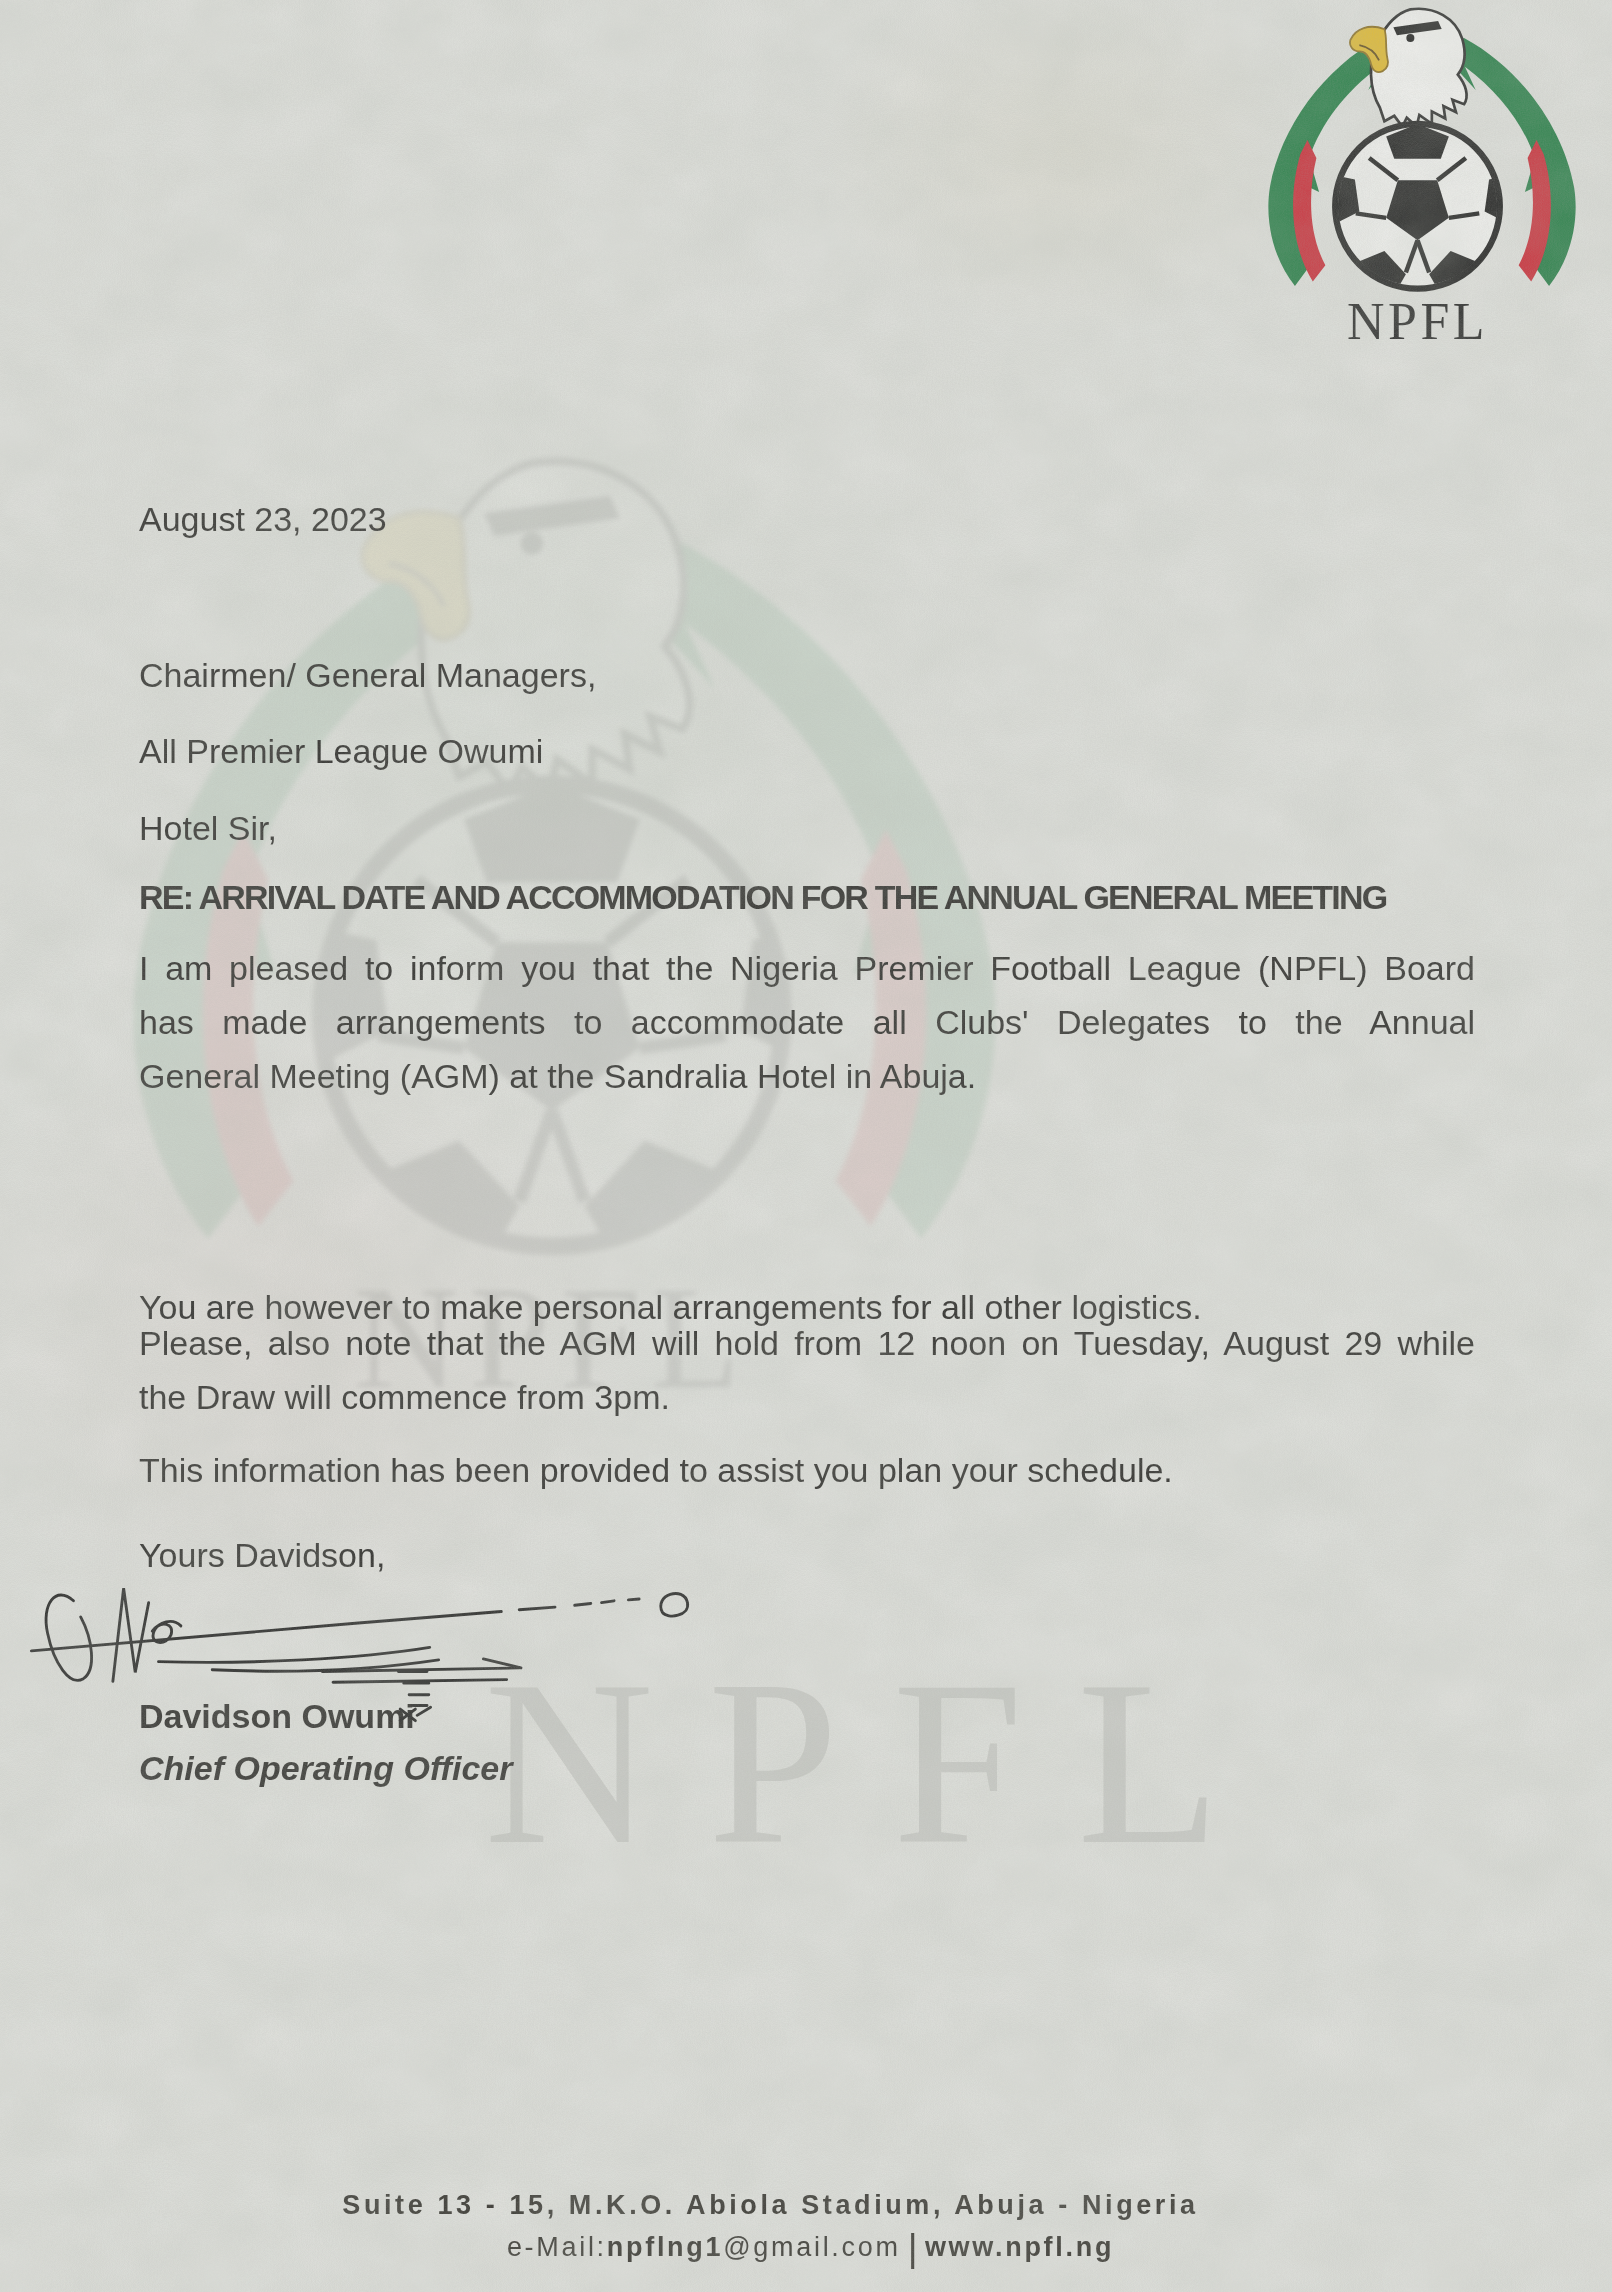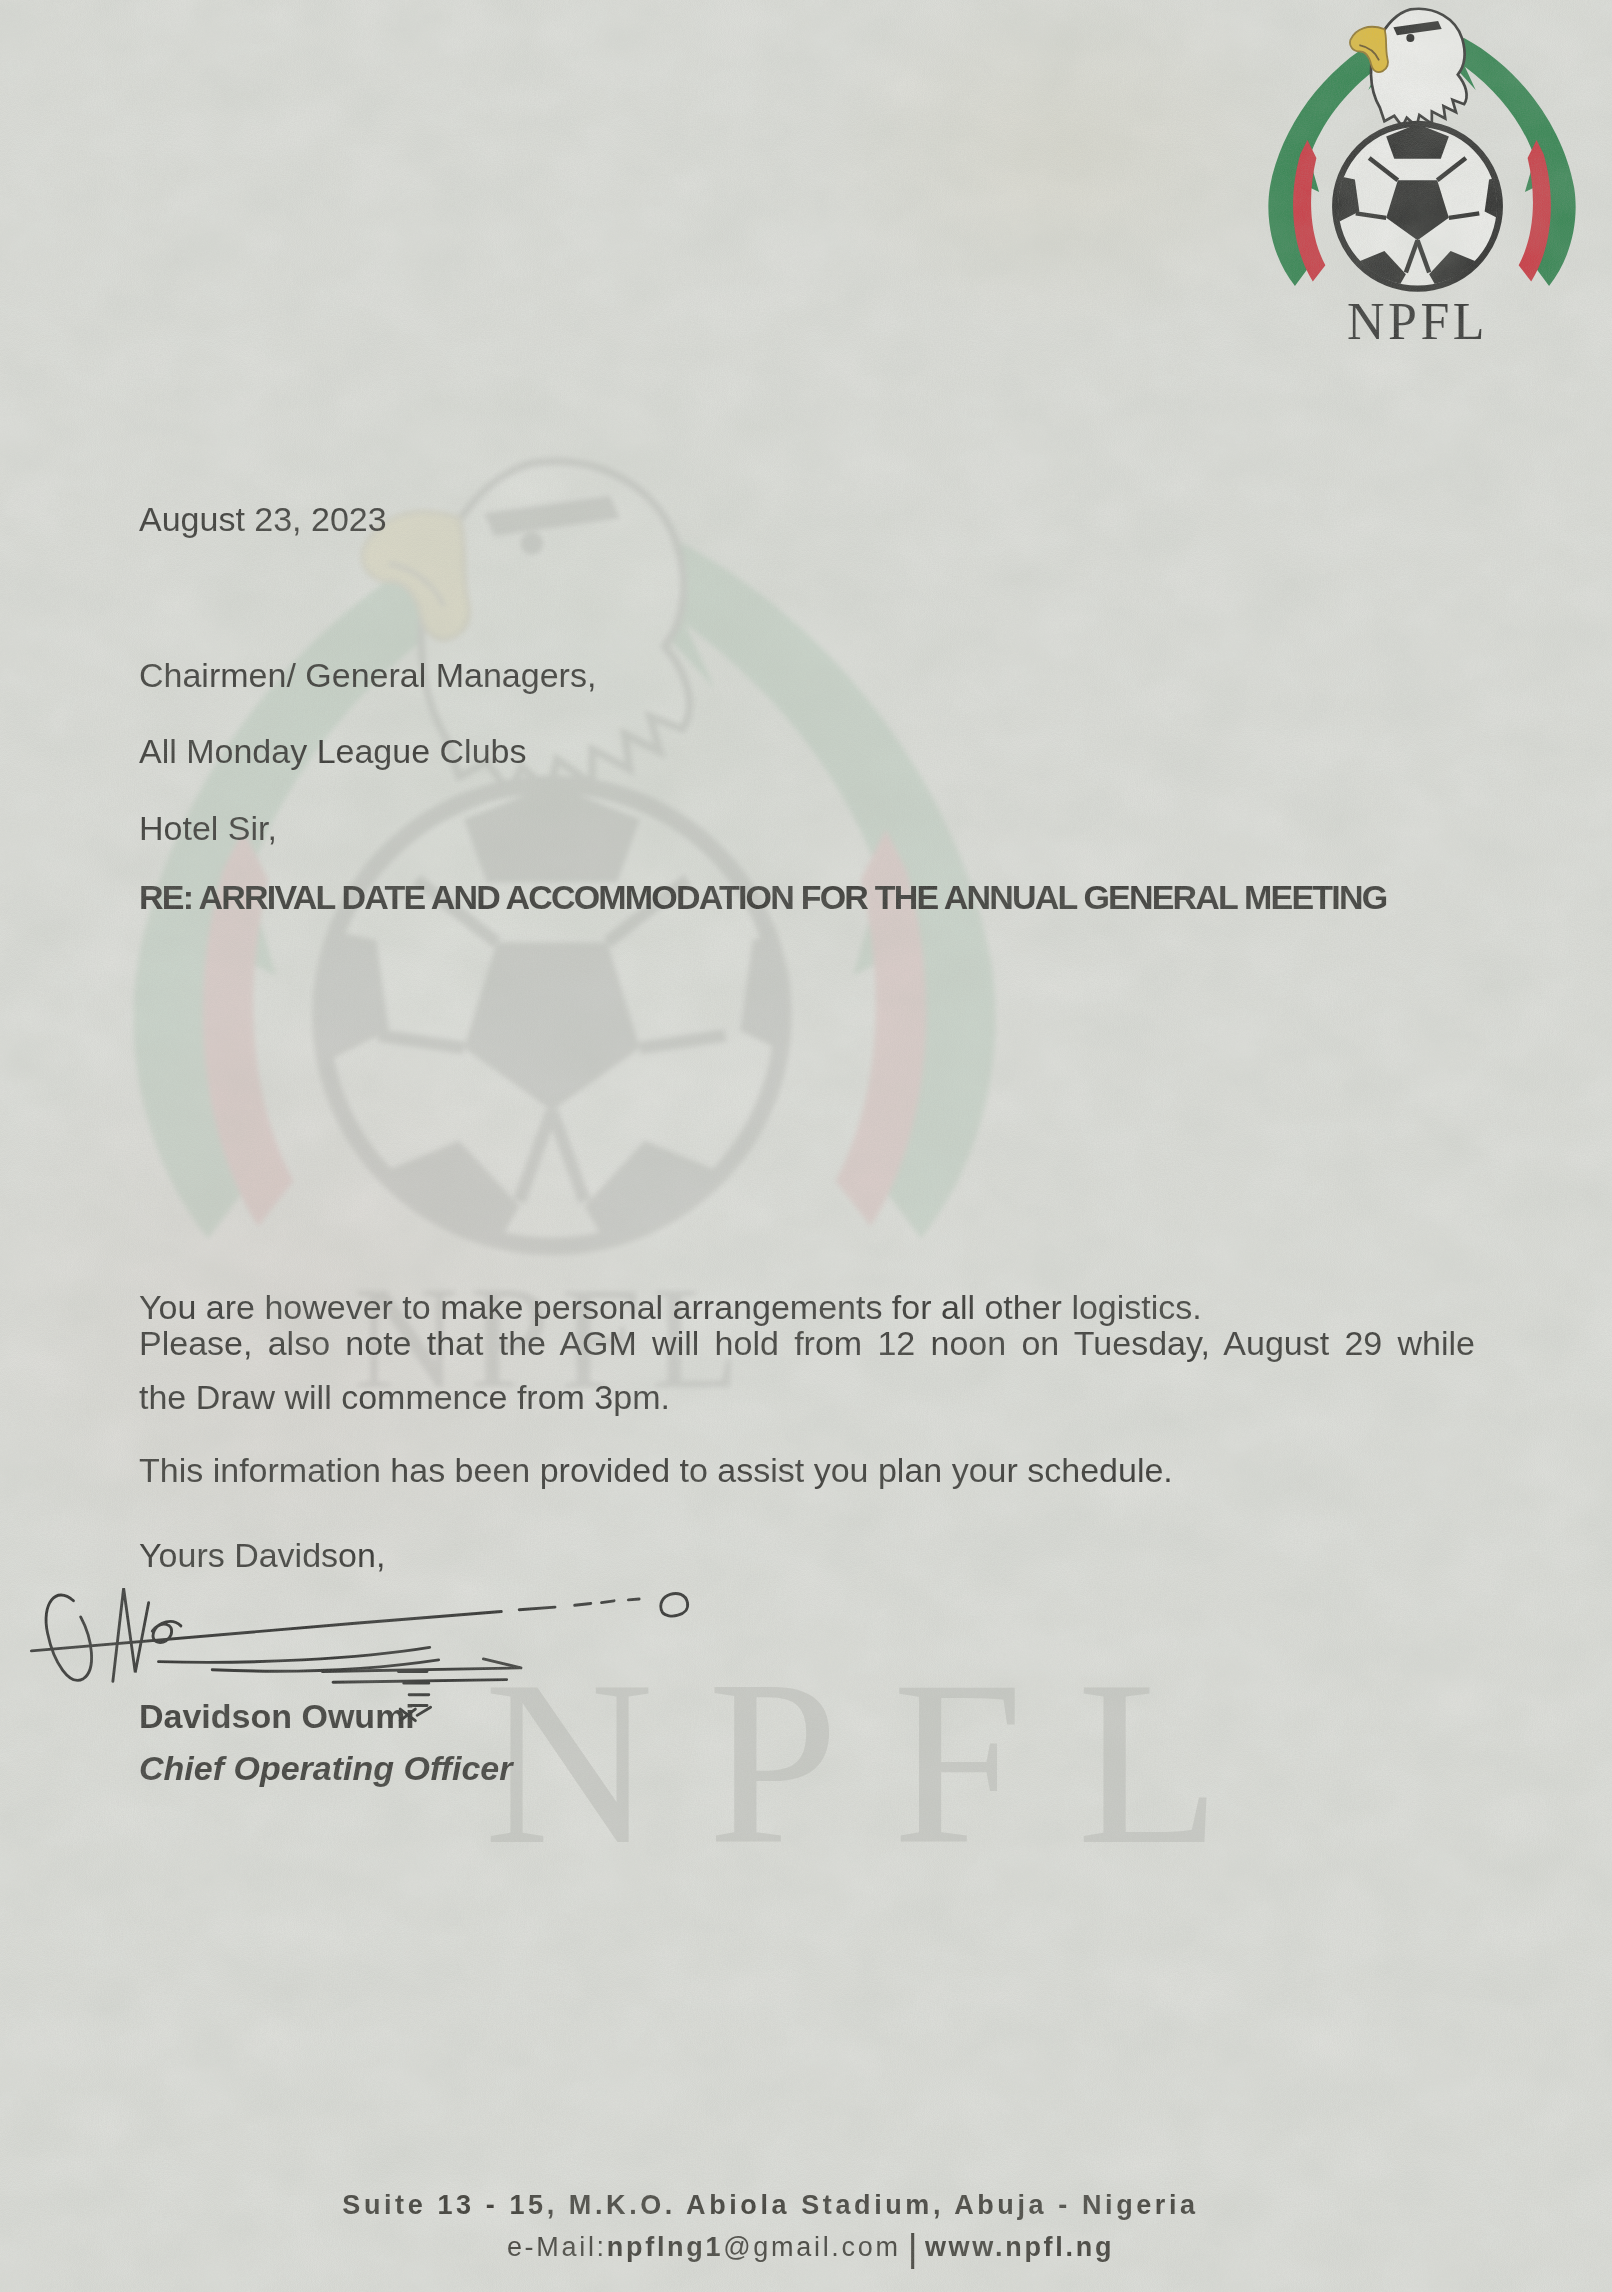--- a/index.html
+++ b/index.html
@@ -113,25 +113,30 @@
 
   <div class="content">
 
     <svg class="logo-main" viewBox="0 0 420 390">
       <use href="#npfl-logo"></use>
     </svg>
 
     <div class="tblock date">August 23, 2023</div>
 
     <div class="tblock recip1">Chairmen/ General Managers,</div>
-    <div class="tblock recip2">All Monday League Clubs</div>
+    <div class="tblock recip2">All Premier League Owumi</div>
     <div class="tblock salut">Hotel Sir,</div>
 
     <div class="tblock subject">RE: ARRIVAL DATE AND ACCOMMODATION FOR THE ANNUAL GENERAL MEETING</div>
 
+    <div class="tblock p1">
+        <div class="tline just">I am pleased to inform you that the Nigeria Premier Football League (NPFL) Board</div>
+        <div class="tline just">has made arrangements to accommodate all Clubs' Delegates to the Annual</div>
+        <div class="tline">General Meeting (AGM) at the Sandralia Hotel in Abuja.</div>
+      </div>
     <div class="tblock p3">
         <div class="tline">You are however to make personal arrangements for all other logistics.</div>
       </div>
     <div class="tblock p4">
         <div class="tline just">Please, also note that the AGM will hold from 12 noon on Tuesday, August 29 while</div>
         <div class="tline">the Draw will commence from 3pm.</div>
       </div>
     <div class="tblock p5">
         <div class="tline">This information has been provided to assist you plan your schedule.</div>
       </div>

